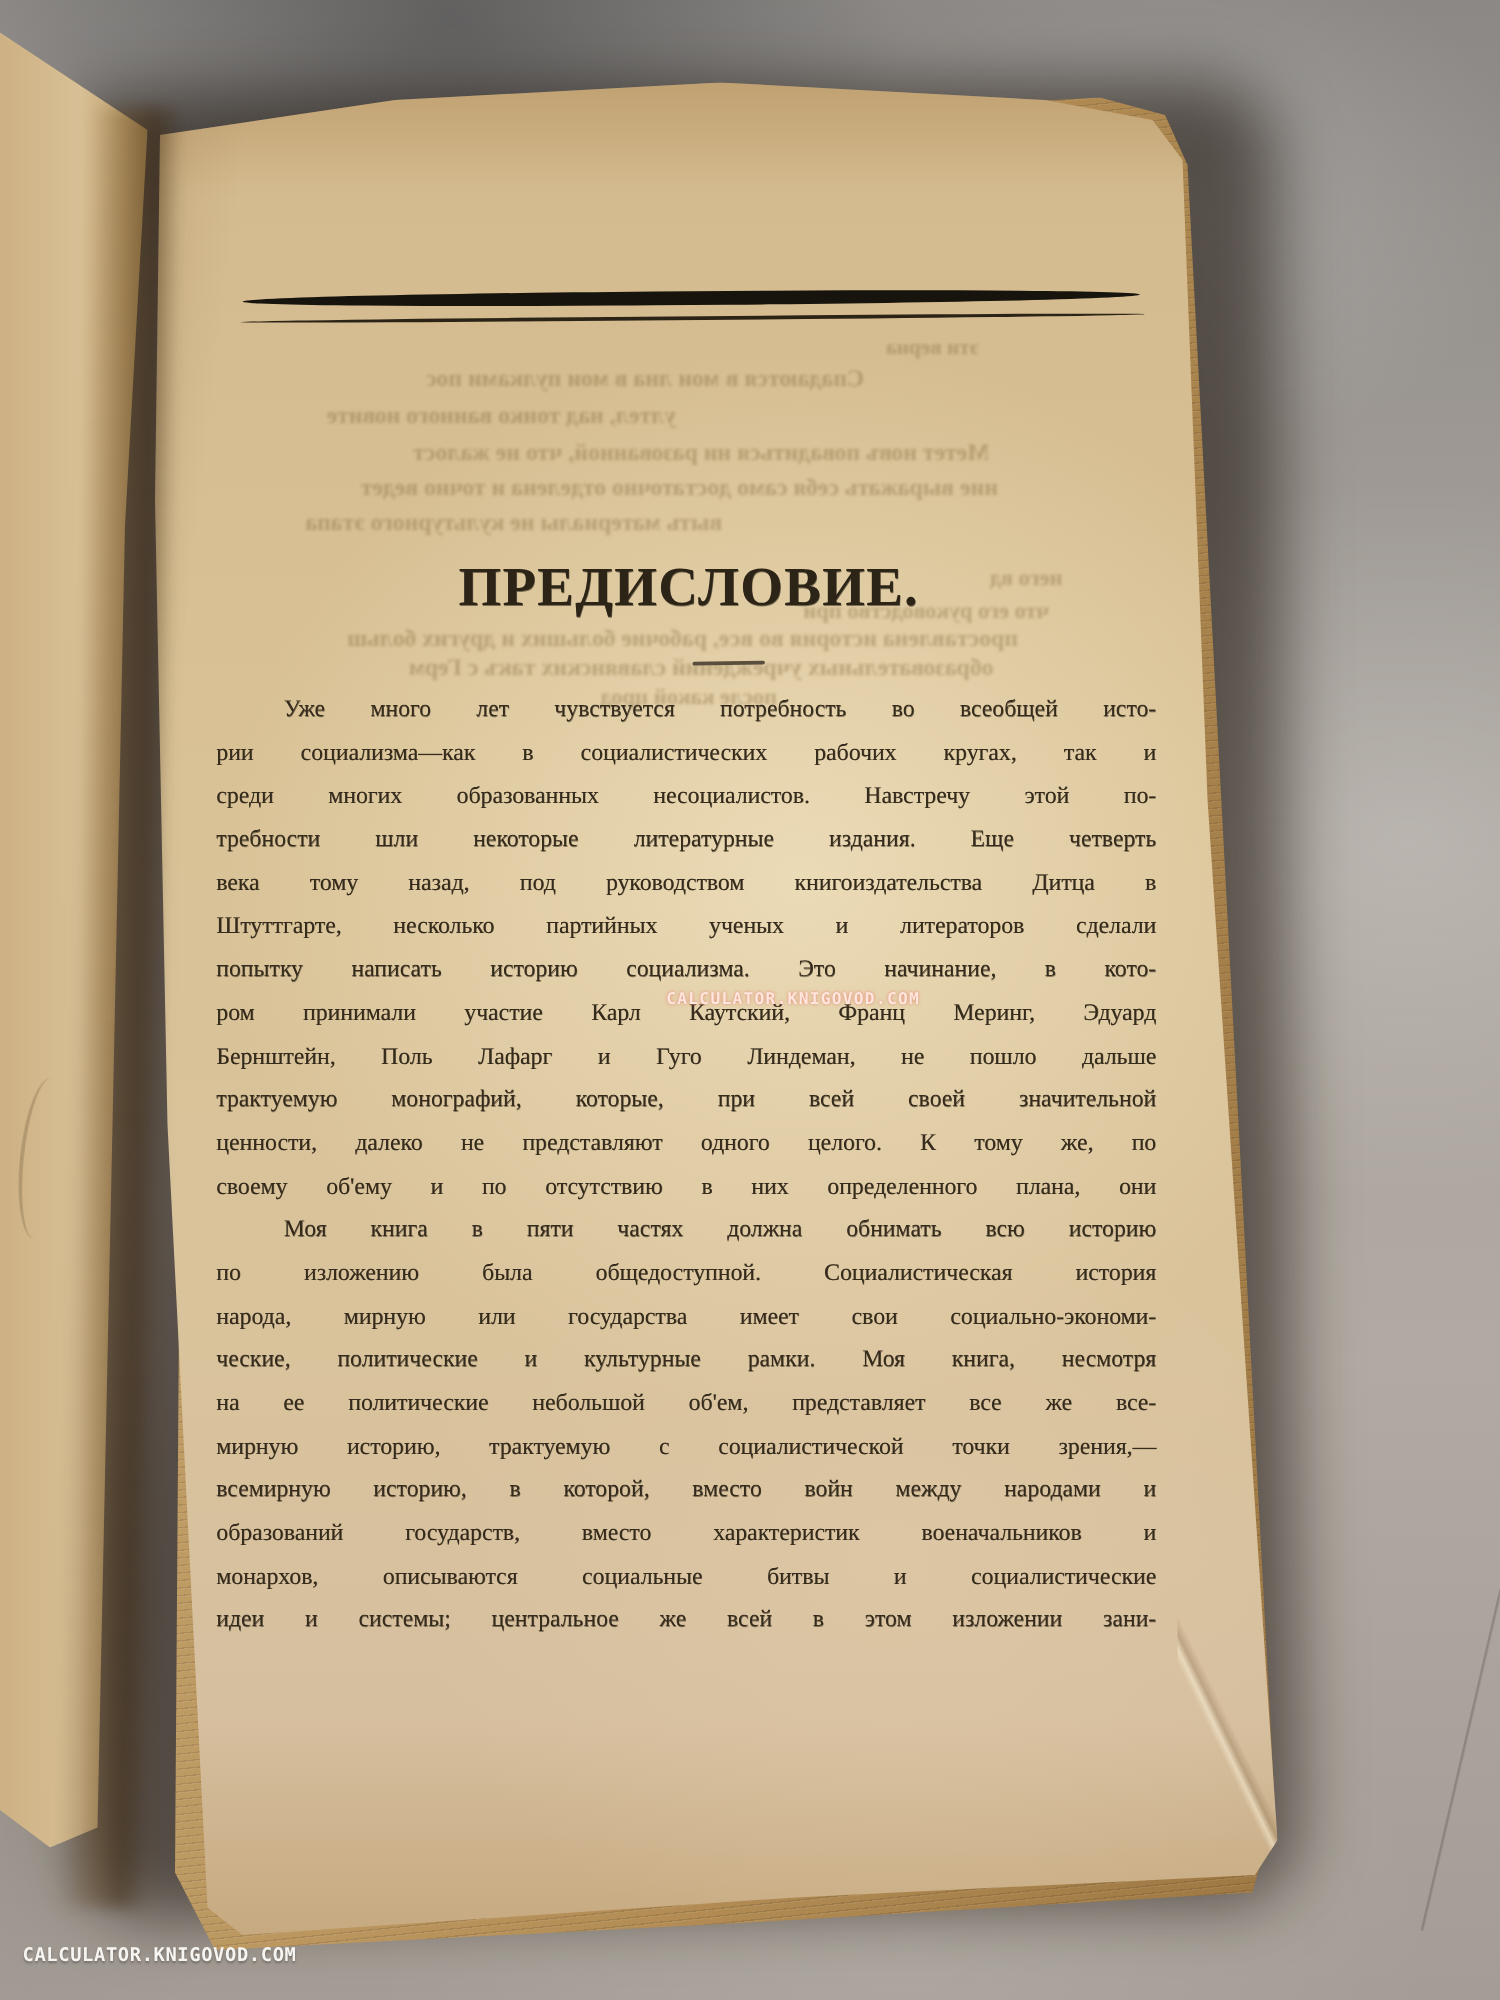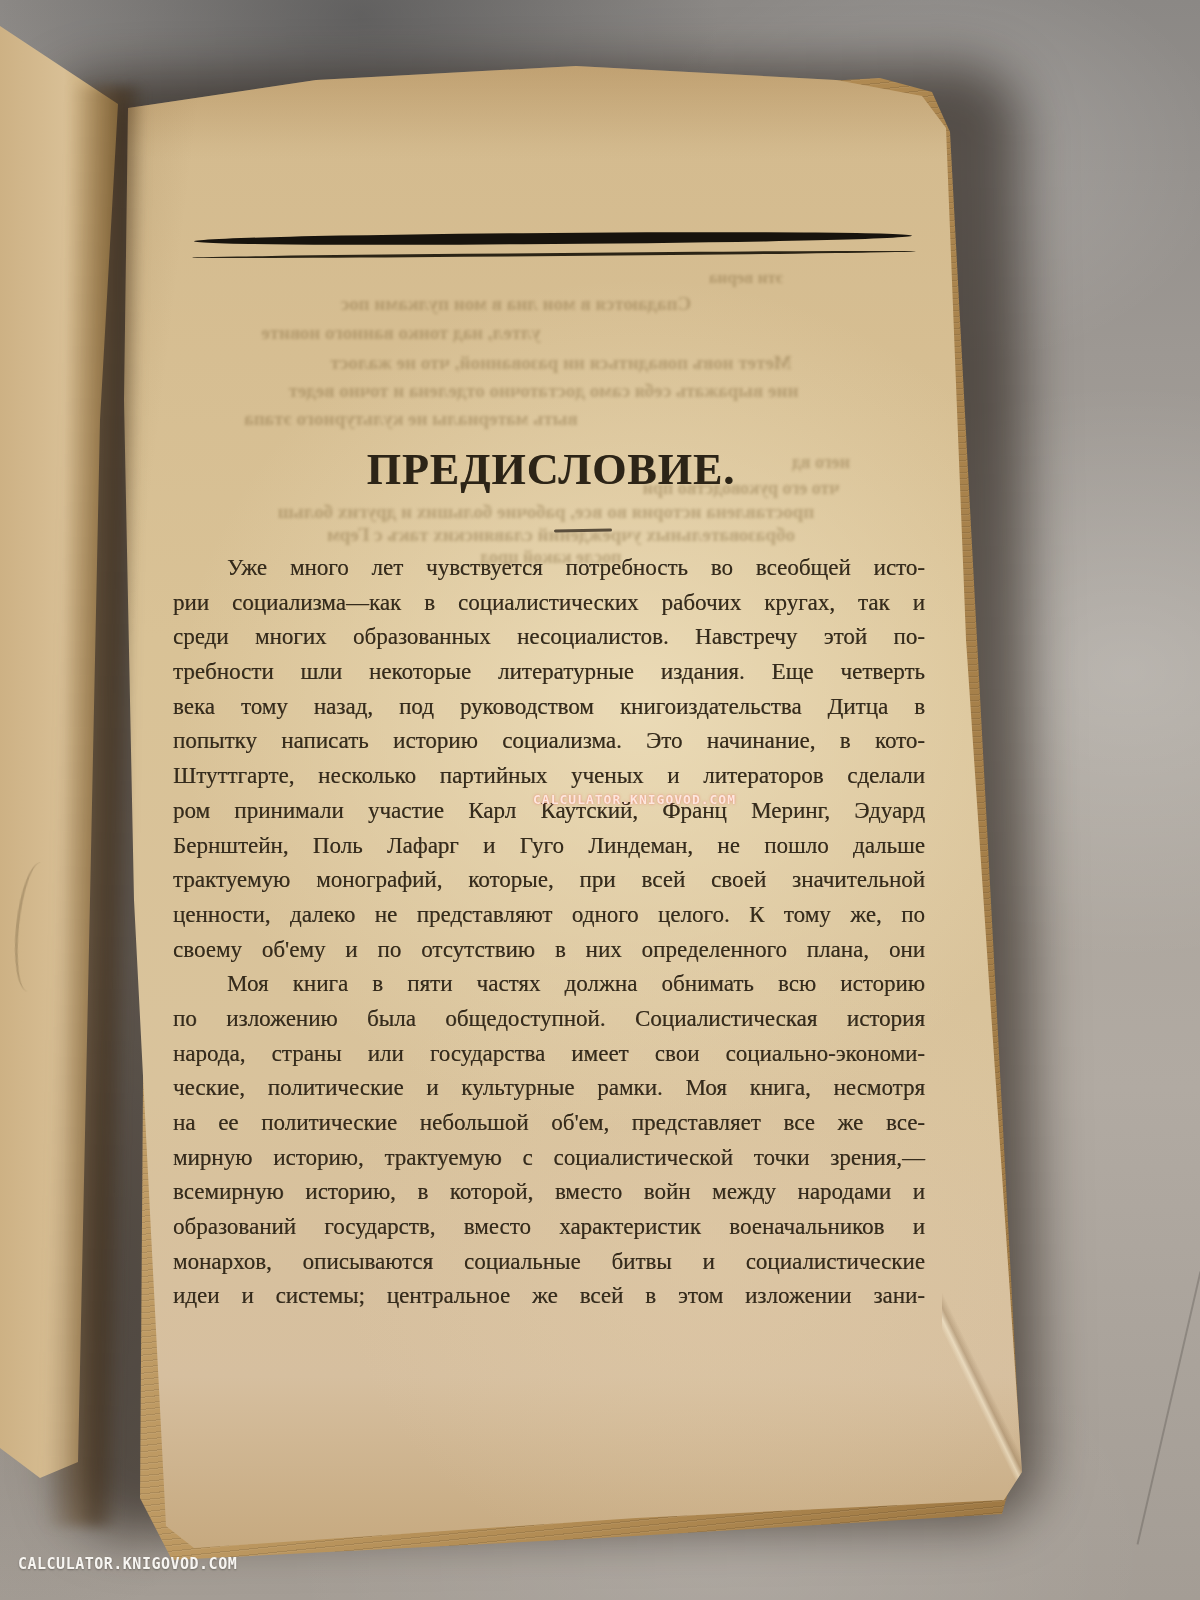--- a/index.html
+++ b/index.html
@@ -66,21 +66,21 @@
   .rule-thick{left:178px;top:233px;width:718px;height:11px;background:#17130d;border-radius:50%/6px;transform:rotate(-.45deg);}
   .rule-thin {left:176px;top:253px;width:724px;height:3px;background:#2b2416;border-radius:50%/2px;transform:rotate(-.5deg);}
   .title{
     left:160px;top:444px;width:750px;margin:0;text-align:center;
     font-family:"Liberation Serif",serif;font-weight:600;font-size:44px;color:#2c2417;
     letter-spacing:1px;text-shadow:.4px .4px .5px rgba(44,36,23,.55);
   }
   .title-divider{left:538px;top:529px;width:58px;height:3px;background:#5a4e3c;transform:rotate(-1deg);border-radius:2px;}
   .body-text{
     left:157px;top:551px;width:752px;height:836px;
-    font-family:"Liberation Serif",serif;font-size:23px;line-height:34.7px;
+    font-family:"Liberation Serif",serif;font-size:19px;line-height:34.7px;
     color:#352b1c;text-shadow:.35px .35px .45px rgba(53,43,28,.55);
     word-spacing:1.5px;
   }
   .body-text .para{position:static;}
   .body-text .line{position:static;display:block;height:34.7px;text-align:justify;text-align-last:justify;white-space:normal;overflow:visible;}
   .body-text .line.indent{text-indent:54px;}
   .body-text .line.para-end{text-align-last:left;}
   
   .bleed{left:0;top:0;width:1200px;height:1600px;pointer-events:none;}
   .bleed .bline{
@@ -133,32 +133,32 @@
     <h1 class="title">ПРЕДИСЛОВИЕ.</h1>
     <div class="title-divider"></div>
 
     <div class="body-text">
         <div class="para">
           <div class="line indent">Уже много лет чувствуется потребность во всеобщей исто-</div>
           <div class="line">рии социализма—как в социалистических рабочих кругах, так и</div>
           <div class="line">среди многих образованных несоциалистов. Навстречу этой по-</div>
           <div class="line">требности шли некоторые литературные издания. Еще четверть</div>
           <div class="line">века тому назад, под руководством книгоиздательства Дитца в</div>
+          <div class="line">Штуттгарте, несколько партийных ученых и литераторов сделали</div>
           <div class="line">попытку написать историю социализма. Это начинание, в кото-</div>
-          <div class="line">Штуттгарте, несколько партийных ученых и литераторов сделали</div>
           <div class="line">ром принимали участие Карл Каутский, Франц Меринг, Эдуард</div>
           <div class="line">Бернштейн, Поль Лафарг и Гуго Линдеман, не пошло дальше</div>
           <div class="line">трактуемую монографий, которые, при всей своей значительной</div>
           <div class="line">ценности, далеко не представляют одного целого. К тому же, по</div>
           <div class="line">своему об'ему и по отсутствию в них определенного плана, они</div>
         </div>
         <div class="para">
           <div class="line indent">Моя книга в пяти частях должна обнимать всю историю</div>
           <div class="line">по изложению была общедоступной. Социалистическая история</div>
-          <div class="line">народа, страны или государства имеет свои социально-экономи-</div>
+          <div class="line">народа, мирную или государства имеет свои социально-экономи-</div>
           <div class="line">ческие, политические и культурные рамки. Моя книга, несмотря</div>
           <div class="line">на ее политические небольшой об'ем, представляет все же все-</div>
           <div class="line">мирную историю, трактуемую с социалистической точки зрения,—</div>
           <div class="line">всемирную историю, в которой, вместо войн между народами и</div>
           <div class="line">образований государств, вместо характеристик военачальников и</div>
           <div class="line">монархов, описываются социальные битвы и социалистические</div>
           <div class="line">идеи и системы; центральное же всей в этом изложении зани-</div>
         </div>
       </div>
 

